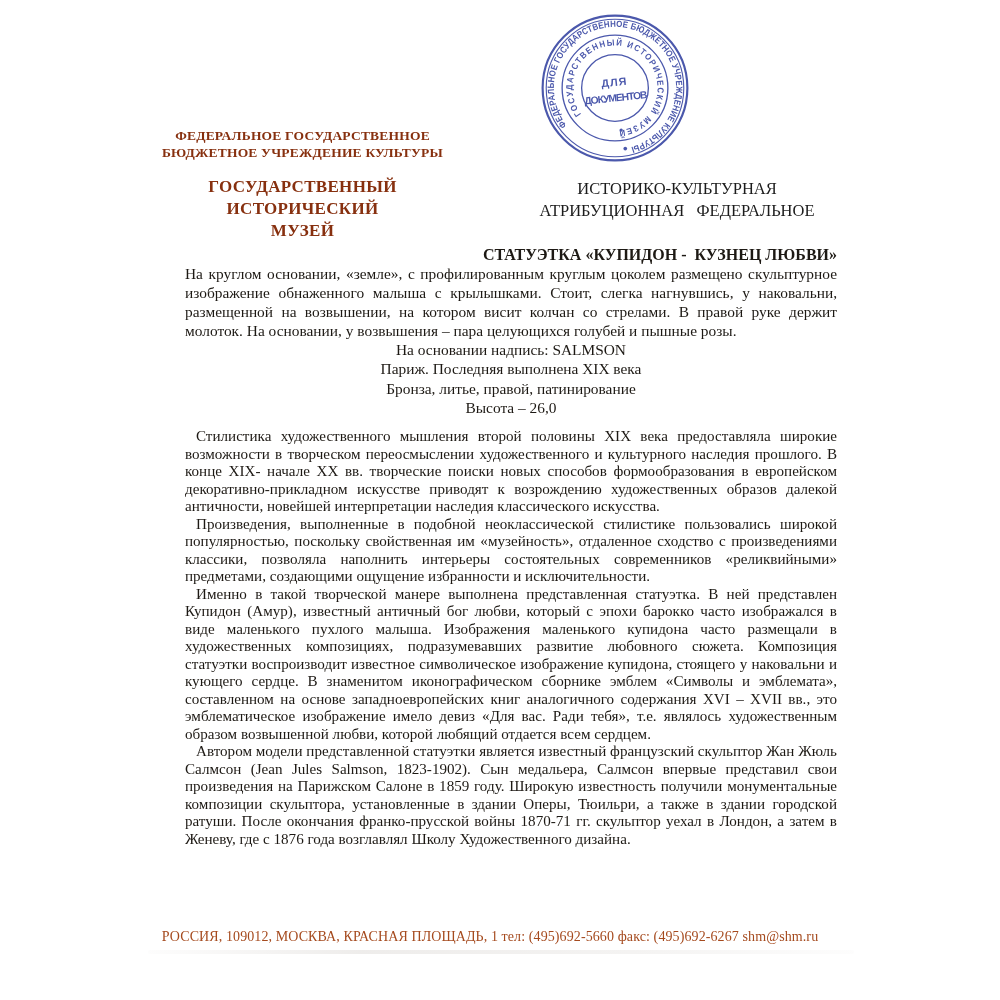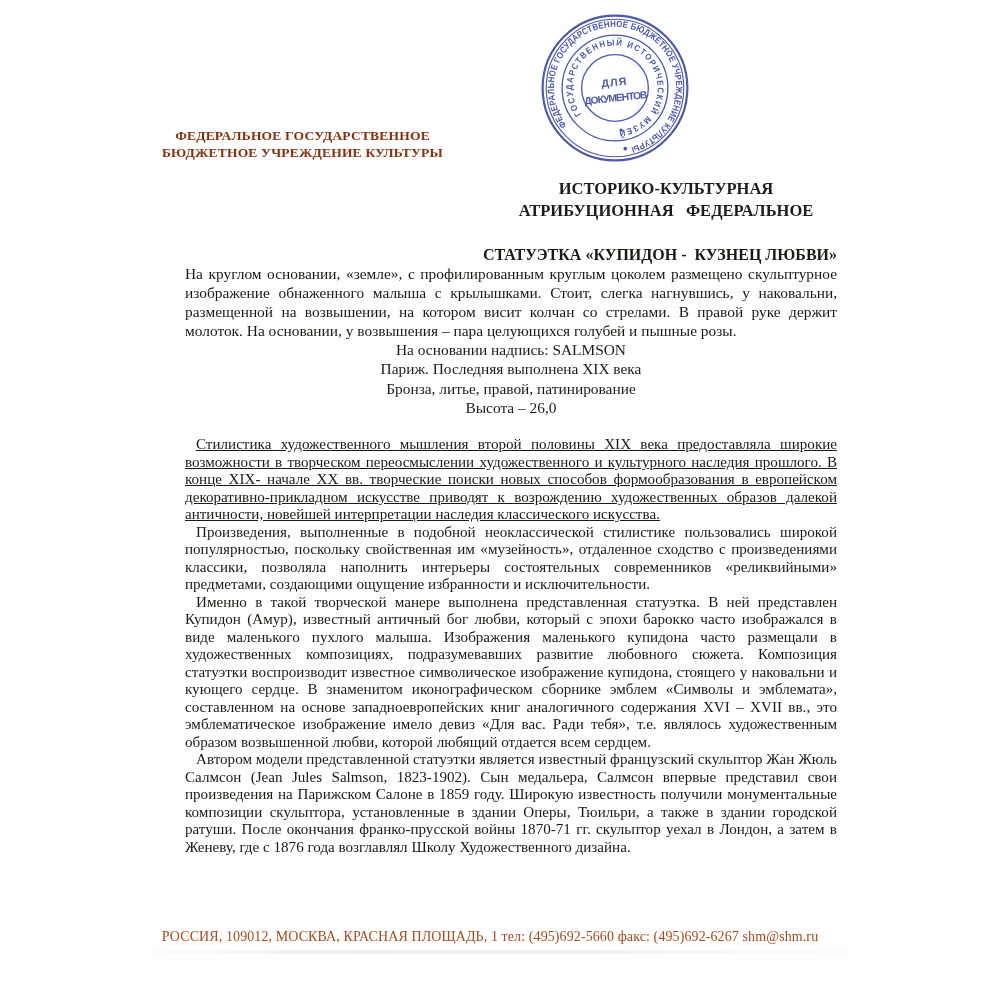--- a/index.html
+++ b/index.html
@@ -22,53 +22,56 @@
   }
   .museum{
     position:absolute;left:160px;top:176px;width:285px;text-align:center;
     font-weight:bold;font-size:17px;line-height:22px;color:var(--red);
     white-space:pre-line;letter-spacing:0.3px;
   }
 
   
   .stamp{position:absolute;left:538px;top:11px;width:154px;height:154px;opacity:0.92;}
   .doctype{
-    position:absolute;left:480px;top:178px;width:372px;text-align:center;
-    font-weight:bold;font-size:16.5px;line-height:21.5px;color:#1c1c1c;
+    position:absolute;left:491px;top:178px;width:372px;text-align:center;
+    font-weight:normal;font-size:16.5px;line-height:21.5px;color:#1c1c1c;
   }
   .doctype div{white-space:pre-wrap;}
 
   
   .bodytext{
     position:absolute;left:185px;top:245px;width:652px;color:var(--ink);
     font-size:15.4px;text-align:justify;
   }
   .title{font-weight:bold;font-size:16px;line-height:19px;white-space:pre-wrap;text-align:right;}
   .desc{margin:0;line-height:19px;}
   .meta{line-height:19.3px;text-align:center;}
   .para{margin:0;line-height:17.5px;text-indent:11px;font-size:15.1px;}
-  .para.first{margin-top:19px;text-decoration:underline;}
+  .para.first{margin-top:11px;}
 
   
   .footer{
     position:absolute;left:90px;top:929px;width:800px;text-align:center;
     font-size:14px;color:var(--footer);letter-spacing:0.1px;
   }
   .fold-line{
     position:absolute;left:148px;top:950px;width:706px;height:4px;border-radius:2px;
     background:linear-gradient(to right, rgba(150,140,130,0.02), rgba(150,140,130,0.16) 30%, rgba(150,140,130,0.10) 70%, rgba(150,140,130,0.02));
   }
 </style>
 </head>
 <body>
 
 <div class="page">
 
   <div class="institution">ФЕДЕРАЛЬНОЕ ГОСУДАРСТВЕННОЕ
 БЮДЖЕТНОЕ УЧРЕЖДЕНИЕ КУЛЬТУРЫ</div>
+  <div class="museum">ГОСУДАРСТВЕННЫЙ
+ИСТОРИЧЕСКИЙ
+МУЗЕЙ</div>
 
   <svg class="stamp" viewBox="0 0 150 150" xmlns="http://www.w3.org/2000/svg">
     <g fill="none" stroke="var(--stamp)">
       <circle cx="75" cy="75" r="70.5" stroke-width="2.1"></circle>
       <circle cx="75" cy="75" r="67" stroke-width="1.1"></circle>
       <circle cx="75" cy="75" r="51.5" stroke-width="1.3"></circle>
       <circle cx="75" cy="75" r="32.5" stroke-width="1.3"></circle>
     </g>
     <defs>
       <path id="stamp-arc-outer" d="M 15.5 75 A 59.5 59.5 0 1 1 134.5 75 A 59.5 59.5 0 1 1 15.5 75"></path>

